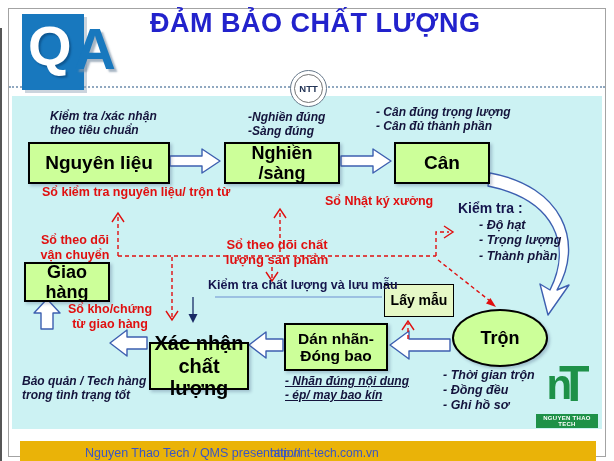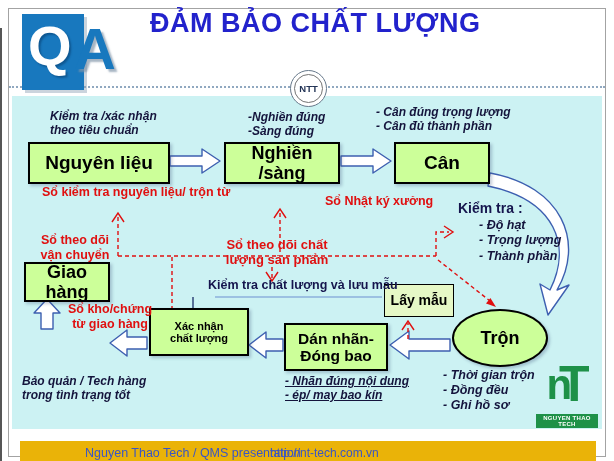--- a/index.html
+++ b/index.html
@@ -22,21 +22,21 @@
   .badge-inner{width:27px;height:27px;border:1px solid #737373;border-radius:50%;display:flex;align-items:center;justify-content:center;font-size:9.5px;font-weight:bold;color:#223355;}
   
   .box{position:absolute;background:#CCFF99;border:2px solid #000000;color:#000000;font-weight:bold;
        display:flex;align-items:center;justify-content:center;text-align:center;line-height:1.12;
        white-space:pre-line;z-index:3;box-shadow:2px 2px 3px rgba(60,80,120,.3);}
   .b-raw{left:28px;top:142px;width:138px;height:38px;font-size:19px;}
   .b-grind{left:224px;top:142px;width:112px;height:38px;font-size:18px;}
   .b-weigh{left:394px;top:142px;width:92px;height:38px;font-size:19px;}
   .b-delivery{left:24px;top:262px;width:82px;height:36px;font-size:18px;}
   .b-storage{left:24px;top:331px;width:82px;height:37px;font-size:18px;}
-  .b-confirm{left:149px;top:308px;width:96px;height:44px;font-size:11px;}
+  .b-confirm{left:149px;top:342px;width:96px;height:44px;font-size:20px;}
   .b-label{left:284px;top:323px;width:100px;height:44px;font-size:15.5px;}
   .b-sample{left:384px;top:284px;width:68px;height:31px;font-size:14px;background:#E6F8C6;border-width:1.5px;box-shadow:none;}
   .b-mix{left:452px;top:309px;width:92px;height:54px;font-size:18px;border-radius:50%;}
   
   .note{position:absolute;font-style:italic;font-weight:bold;color:#14143C;font-size:12px;line-height:1.2;white-space:pre-line;z-index:3;}
   .rednote{position:absolute;font-weight:bold;color:#E01010;font-size:12.5px;line-height:1.18;white-space:pre-line;z-index:3;}
   .navnote{position:absolute;font-weight:bold;color:#15154D;z-index:3;}
   .n-raw{left:50px;top:109px;}
   .n-grind{left:248px;top:110px;}
   .n-weigh{left:376px;top:105px;}

